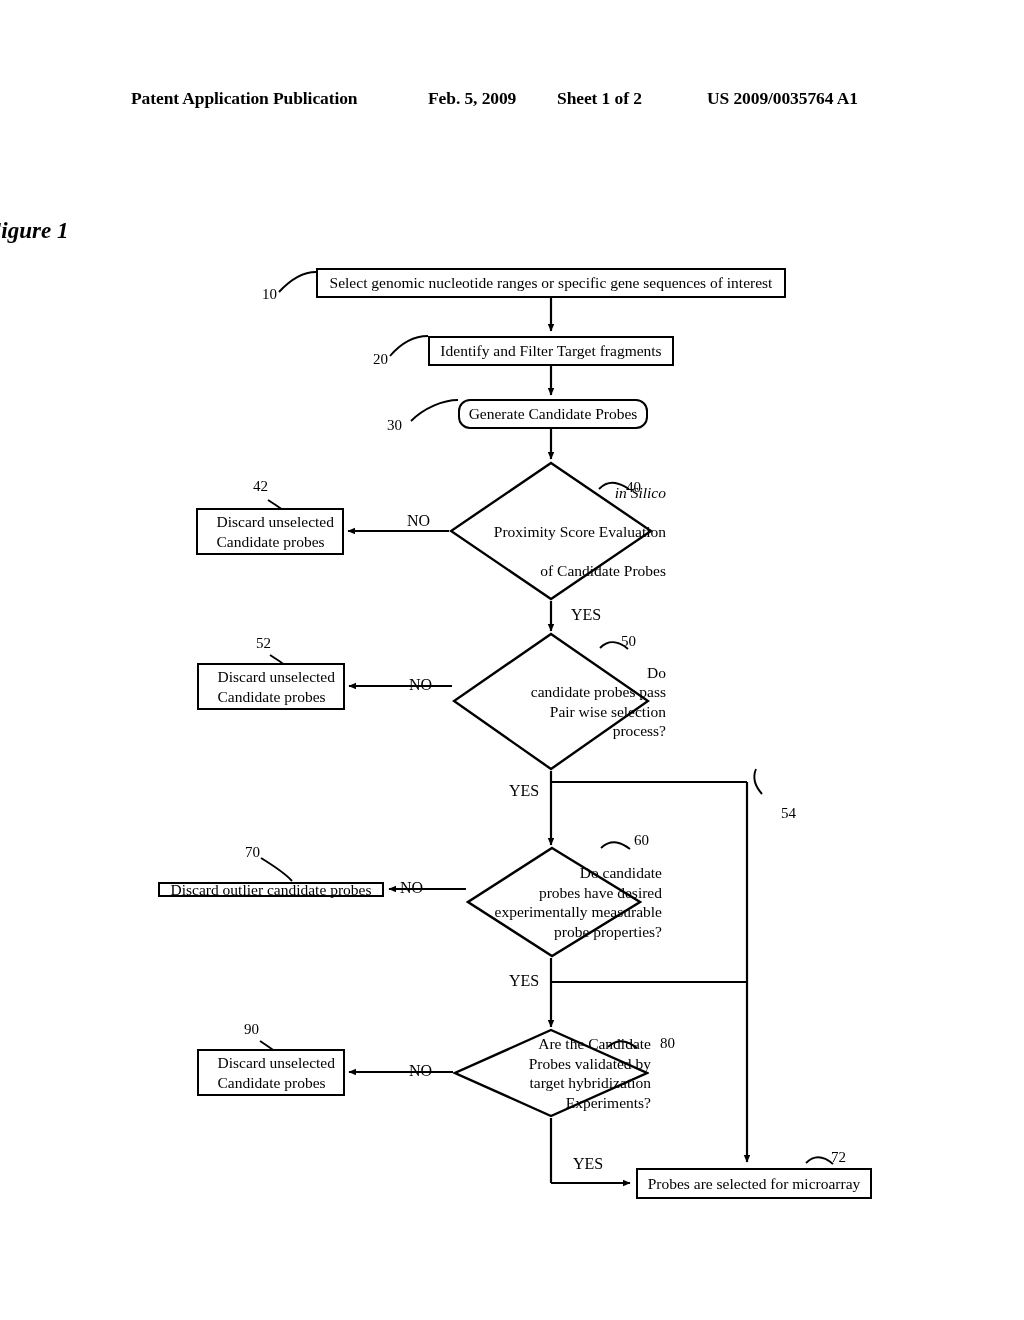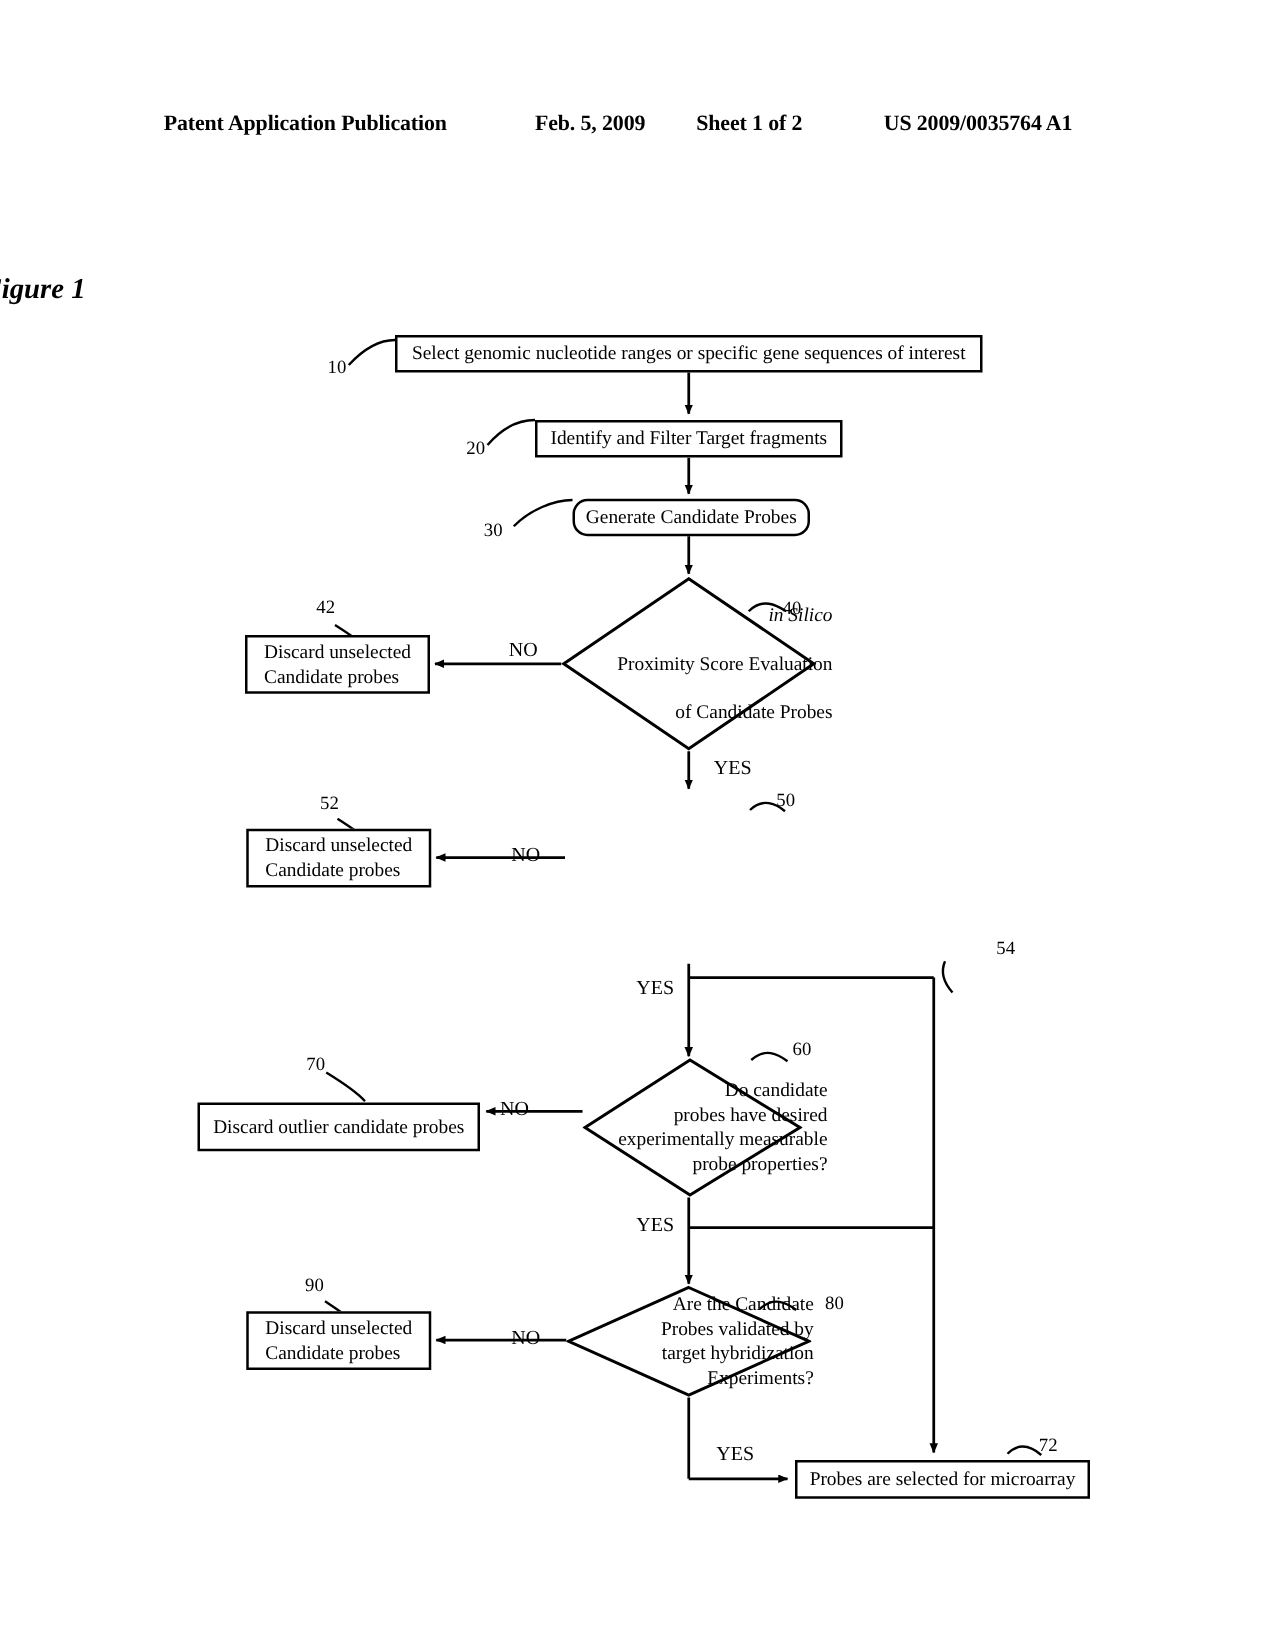--- a/index.html
+++ b/index.html
@@ -86,21 +86,21 @@
     display: flex;
     align-items: center;
     font-size: 15.5px;
     line-height: 1.28;
   }
   .node-box.center-text {
     justify-content: center;
     text-align: left;
   }
   .node-box.left-text {
-    justify-content: center;
+    justify-content: flex-end;
     text-align: left;
   }
   .node-box .box-label {
     display: block;
     white-space: pre-line;
     padding: 0 8px;
   }
 
   
   .node-diamond {
@@ -236,45 +236,54 @@
     </div>
   </div>
   <div class="ref-num" style="left:626px; top:480px;">40</div>
 
   <div class="node-box left-text" style="left:196px; top:508px; width:148px; height:47px;">
     <span class="box-label">Discard unselected
 Candidate probes</span>
   </div>
   <div class="ref-num" style="left:253px; top:479px;">42</div>
 
+  <div class="node-diamond" style="left:452px; top:632px; width:198px; height:139px;">
+    <svg class="diamond-shape" width="198" height="139" viewBox="0 0 198 139" xmlns="http://www.w3.org/2000/svg">
+      <polygon points="99,2 196,69 99,137 2,69" fill="#ffffff" stroke="#000" stroke-width="2.4"></polygon>
+    </svg>
+    <div class="diamond-label">Do
+candidate probes pass
+Pair wise selection
+process?</div>
+  </div>
   <div class="ref-num" style="left:621px; top:634px;">50</div>
 
   <div class="node-box left-text" style="left:197px; top:663px; width:148px; height:47px;">
     <span class="box-label">Discard unselected
 Candidate probes</span>
   </div>
   <div class="ref-num" style="left:256px; top:636px;">52</div>
 
   <div class="node-diamond" style="left:466px; top:846px; width:176px; height:112px;">
     <svg class="diamond-shape" width="176" height="112" viewBox="0 0 176 112" xmlns="http://www.w3.org/2000/svg">
       <polygon points="86,2 174,56 86,110 2,56" fill="#ffffff" stroke="#000" stroke-width="2.4"></polygon>
     </svg>
     <div class="diamond-label" style="width:216px;">Do candidate
 probes have desired
 experimentally measurable
 probe properties?</div>
   </div>
   <div class="ref-num" style="left:634px; top:833px;">60</div>
 
-  <div class="node-box center-text" style="left:158px; top:882px; width:226px; height:39px;">
+  <div class="node-box center-text" style="left:158px; top:882px; width:226px; height:15px;">
     <span class="box-label">Discard outlier candidate probes</span>
   </div>
   <div class="ref-num" style="left:245px; top:845px;">70</div>
 
-  <div class="ref-num" style="left:781px; top:752px;margin-left:16px;">54</div>
+  <div class="ref-num" style="left:781px; top:806px;">54</div>
 
   <div class="node-diamond" style="left:453px; top:1028px; width:196px; height:90px;">
     <svg class="diamond-shape" width="196" height="90" viewBox="0 0 196 90" xmlns="http://www.w3.org/2000/svg">
       <polygon points="98,2 194,45 98,88 2,45" fill="#ffffff" stroke="#000" stroke-width="2.4"></polygon>
     </svg>
     <div class="diamond-label" style="width:200px;">Are the Candidate
 Probes  validated by
 target hybridization
 Experiments?</div>
   </div>

